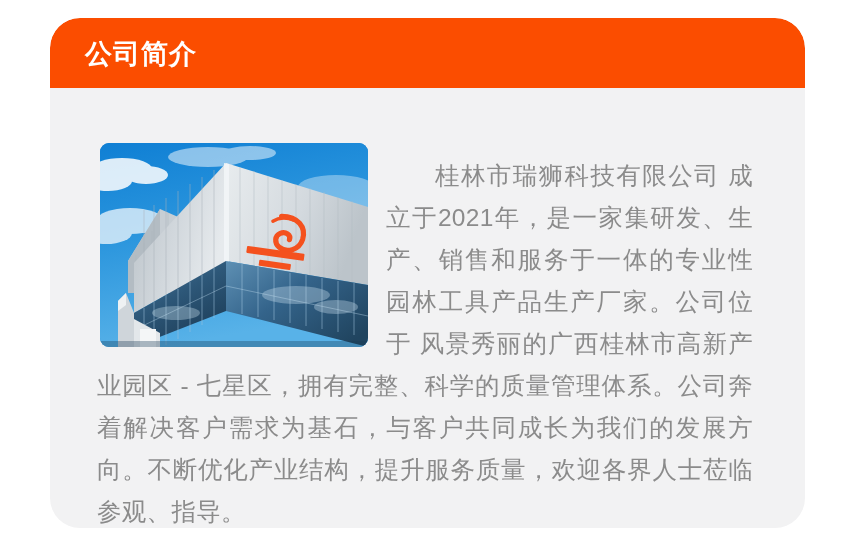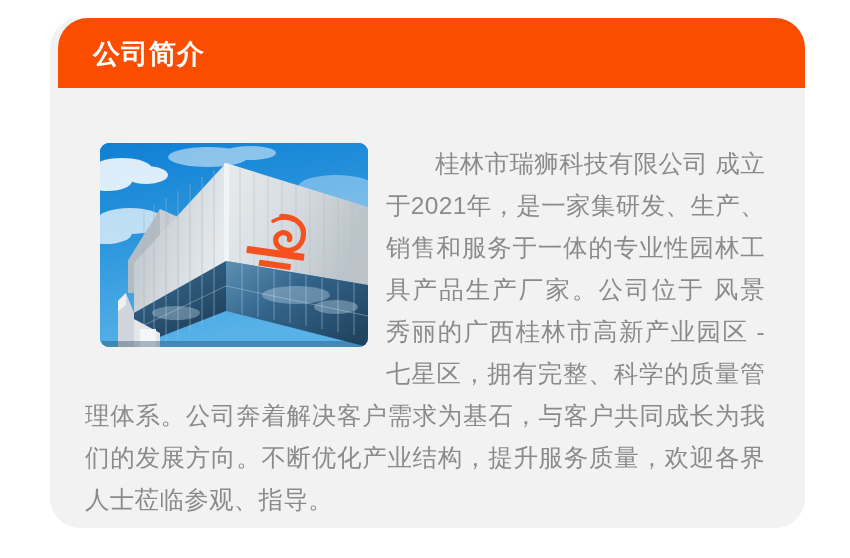--- a/index.html
+++ b/index.html
@@ -28,21 +28,21 @@
     width: 755px;
     height: 510px;
     background: #f2f2f3;
     border-radius: 30px;
     overflow: hidden;
   }
 
   
   .card-header {
     position: absolute;
-    left: 8px;
+    left: 0;
     top: 0;
     width: 755px;
     height: 70px;
     background: #fb4d00;
     border-top-left-radius: 30px;
     border-top-right-radius: 30px;
   }
   .card-header .title {
     position: absolute;
     left: 35px;
@@ -78,21 +78,21 @@
     background: #1c84d4;
   }
   .photo svg {
     display: block;
     width: 268px;
     height: 204px;
   }
 
   
   .intro-text {
-    margin: 0;
+    margin: 12px;
     font-size: 24.5px;
     line-height: 42px;
     color: #8b8b8b;
     text-align: justify;
     text-justify: inter-ideograph;
     text-indent: 2em;
     letter-spacing: 0.3px;
   }
 </style>
 </head>

